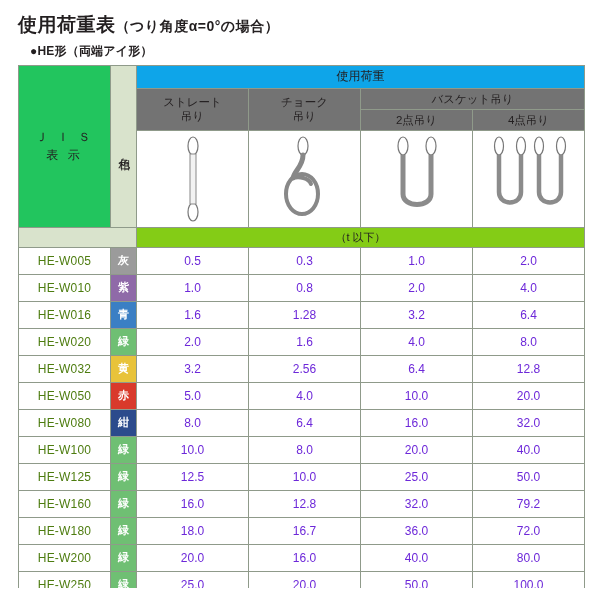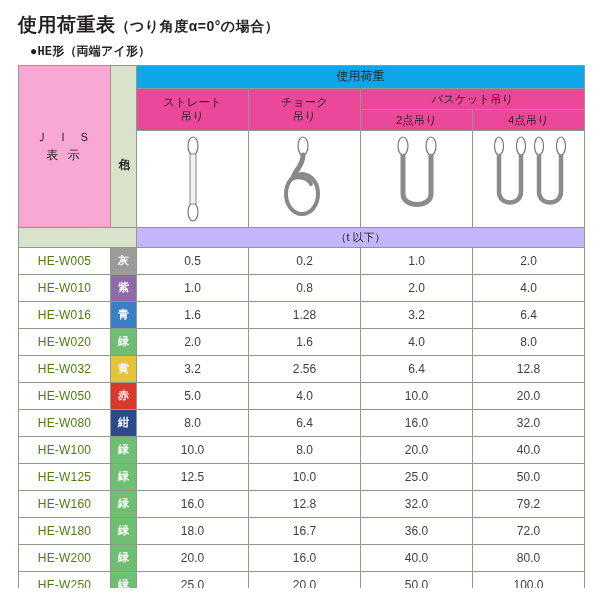--- a/index.html
+++ b/index.html
@@ -32,46 +32,45 @@
   }
   .title .sub {
     font-size: 14px;
     font-weight: bold;
   }
   .subtitle {
     font-size: 12px;
     font-weight: bold;
     margin: 6px 0 5px 14px;
     letter-spacing: 0.2px;
-    font-family: Liberation Mono, monospace;
   }
   table.main {
     border-collapse: collapse;
     table-layout: fixed;
     width: 566px;
     margin-left: 2px;
     font-size: 11px;
   }
   table.main td, table.main th {
     border: 1px solid #8f9a8a;
     padding: 0;
     text-align: center;
     vertical-align: middle;
     font-weight: normal;
   }
   .hdr {
-    background: #ec4899;
+    background: #737373;
     font-weight: bold;
     font-size: 12px;
   }
   .hdr-strong {
     background: #0ea5e9;
   }
   .jis-cell {
-    background: #f9a8d4;
+    background: #22c55e;
     font-weight: bold;
     font-size: 12px;
     line-height: 1.5;
     letter-spacing: 3px;
     width: 92px;
   }
   .hue-cell {
     background: #d9e3cc;
     font-weight: bold;
     font-size: 12px;
@@ -82,21 +81,21 @@
     writing-mode: vertical-rl;
     display: inline-block;
     letter-spacing: 1px;
   }
   .pic-row td {
     height: 96px;
     background: #ffffff;
   }
   .tons-row td {
     height: 19px;
-    background: #c4b5fd;
+    background: #84cc16;
     font-size: 11px;
     font-weight: bold;
   }
   .data-row td {
     height: 26px;
     font-size: 12px;
     background: #ffffff;
   }
   .code-cell {
     font-size: 11px;
@@ -105,21 +104,21 @@
   }
   .swatch {
     font-size: 11px;
     font-weight: bold;
     color: #ffffff;
     line-height: 24px;
     height: 100%;
   }
   .val {
     font-size: 12.5px;
-    color: #404040;
+    color: #6d28d9;
   }
   .sub-hdr {
     font-size: 11.5px;
     line-height: 1.25;
   }
   .bottombar {
     position: absolute;
     left: 0;
     bottom: 0;
     width: 600px;
@@ -225,21 +224,21 @@
         <td colspan="2" style="background:#d9e3cc;border-right:1px solid #8f9a8a"></td>
         <td colspan="4">（t 以下）</td>
       </tr>
 
       <tr class="data-row">
         <td class="code-cell">HE-W005</td>
         <td>
             <div class="swatch" style="background:#9b9b9b">灰</div>
           </td>
         <td class="val">0.5</td>
-        <td class="val">0.2</td>
+        <td class="val">0.3</td>
         <td class="val">1.0</td>
         <td class="val">2.0</td>
       </tr>
       <tr class="data-row">
         <td class="code-cell">HE-W010</td>
         <td>
             <div class="swatch" style="background:#8f6aa8">紫</div>
           </td>
         <td class="val">1.0</td>
         <td class="val">0.8</td>

